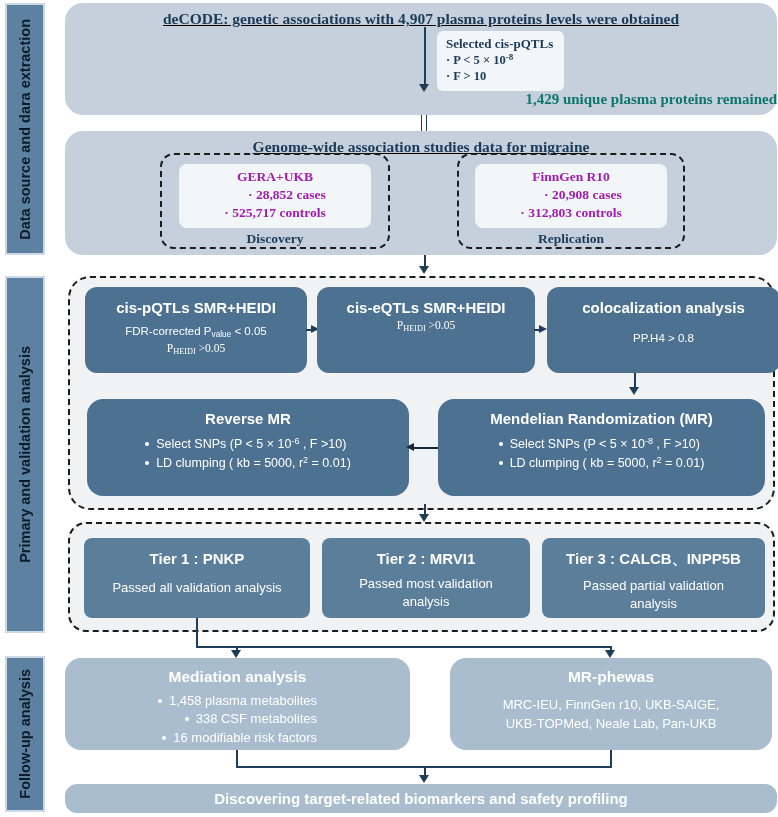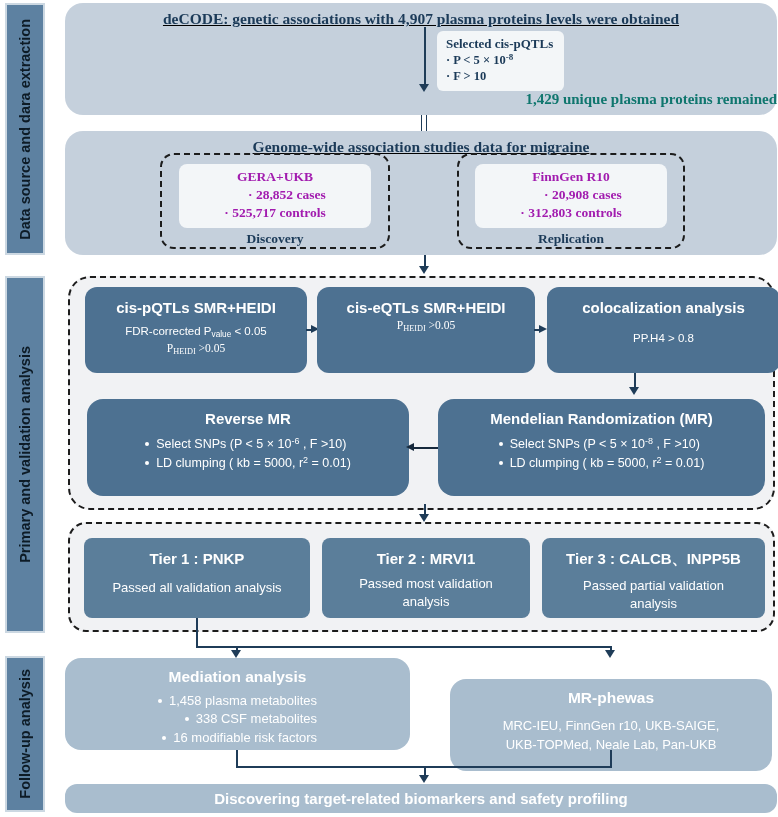--- a/index.html
+++ b/index.html
@@ -203,21 +203,21 @@
   <div class="tri-down" style="left:605px;top:650px;"></div>
 
   <div class="fbox" style="left:65px;top:658px;width:345px;height:92px;">
     <h3>Mediation analysis</h3>
     <div class="bullets">
       <div><span class="dot"></span><span>1,458 plasma metabolites</span></div>
       <div><span class="dot"></span><span>338 CSF metabolites</span></div>
       <div><span class="dot"></span><span>16 modifiable risk factors</span></div>
     </div>
   </div>
-  <div class="fbox" style="left:450px;top:679px;width:322px;height:92px;">
+  <div class="fbox" style="left:450px;top:658px;width:322px;height:92px;">
     <h3>MR-phewas</h3>
     <div class="plines">
       <div>MRC-IEU, FinnGen r10, UKB-SAIGE,</div>
       <div>UKB-TOPMed, Neale Lab, Pan-UKB</div>
     </div>
   </div>
 
   <div class="vl" style="left:236px;top:750px;height:17px;"></div>
   <div class="vl" style="left:610px;top:750px;height:17px;"></div>
   <div class="hl" style="left:236px;top:766px;width:376px;"></div>

